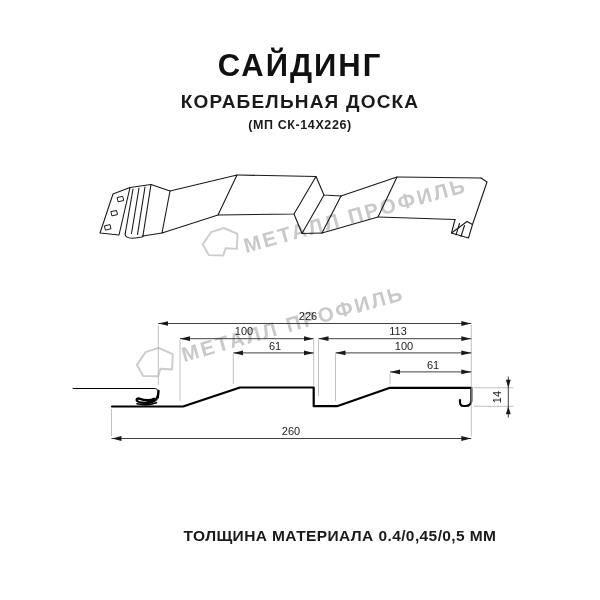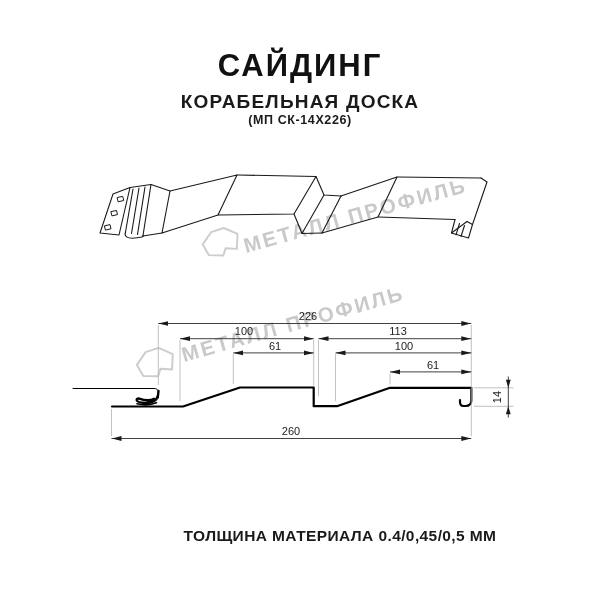--- a/index.html
+++ b/index.html
@@ -1,21 +1,21 @@
 <!DOCTYPE html>
 <html><head>
 <meta charset="utf-8">
 <style>
   html,body{margin:0;padding:0;}
   body{width:600px;height:600px;background:#ffffff;font-family:"Liberation Sans",sans-serif;overflow:hidden;}
   .stage{position:relative;width:600px;height:432px;background:#fff;}
   .header{position:absolute;top:48px;left:0;width:600px;text-align:center;color:#151515;}
   .title{font-size:31px;font-weight:bold;letter-spacing:2px;color:#111;}
   .subtitle{font-size:19px;font-weight:bold;letter-spacing:1.2px;margin-top:7px;color:#1a1a1a;}
-  .model{font-size:12.5px;font-weight:bold;letter-spacing:.6px;color:#1a1a1a;}
+  .model{font-size:12.5px;font-weight:bold;letter-spacing:.6px;margin-top:5px;color:#1a1a1a;}
   .footer{position:absolute;top:527px;left:0;width:600px;text-align:center;
           font-size:15.5px;font-weight:bold;letter-spacing:.4px;color:#1a1a1a;padding-left:40px;}
   svg{position:absolute;top:0;left:0;}
   .dimtxt{font-size:11px;fill:#222;font-family:"Liberation Sans",sans-serif;}
   .wmtxt{font-size:20.5px;font-weight:bold;letter-spacing:2.4px;fill:#c9c9c9;
          font-family:"Liberation Sans",sans-serif;}
 </style>
 </head>
 <body>
 

